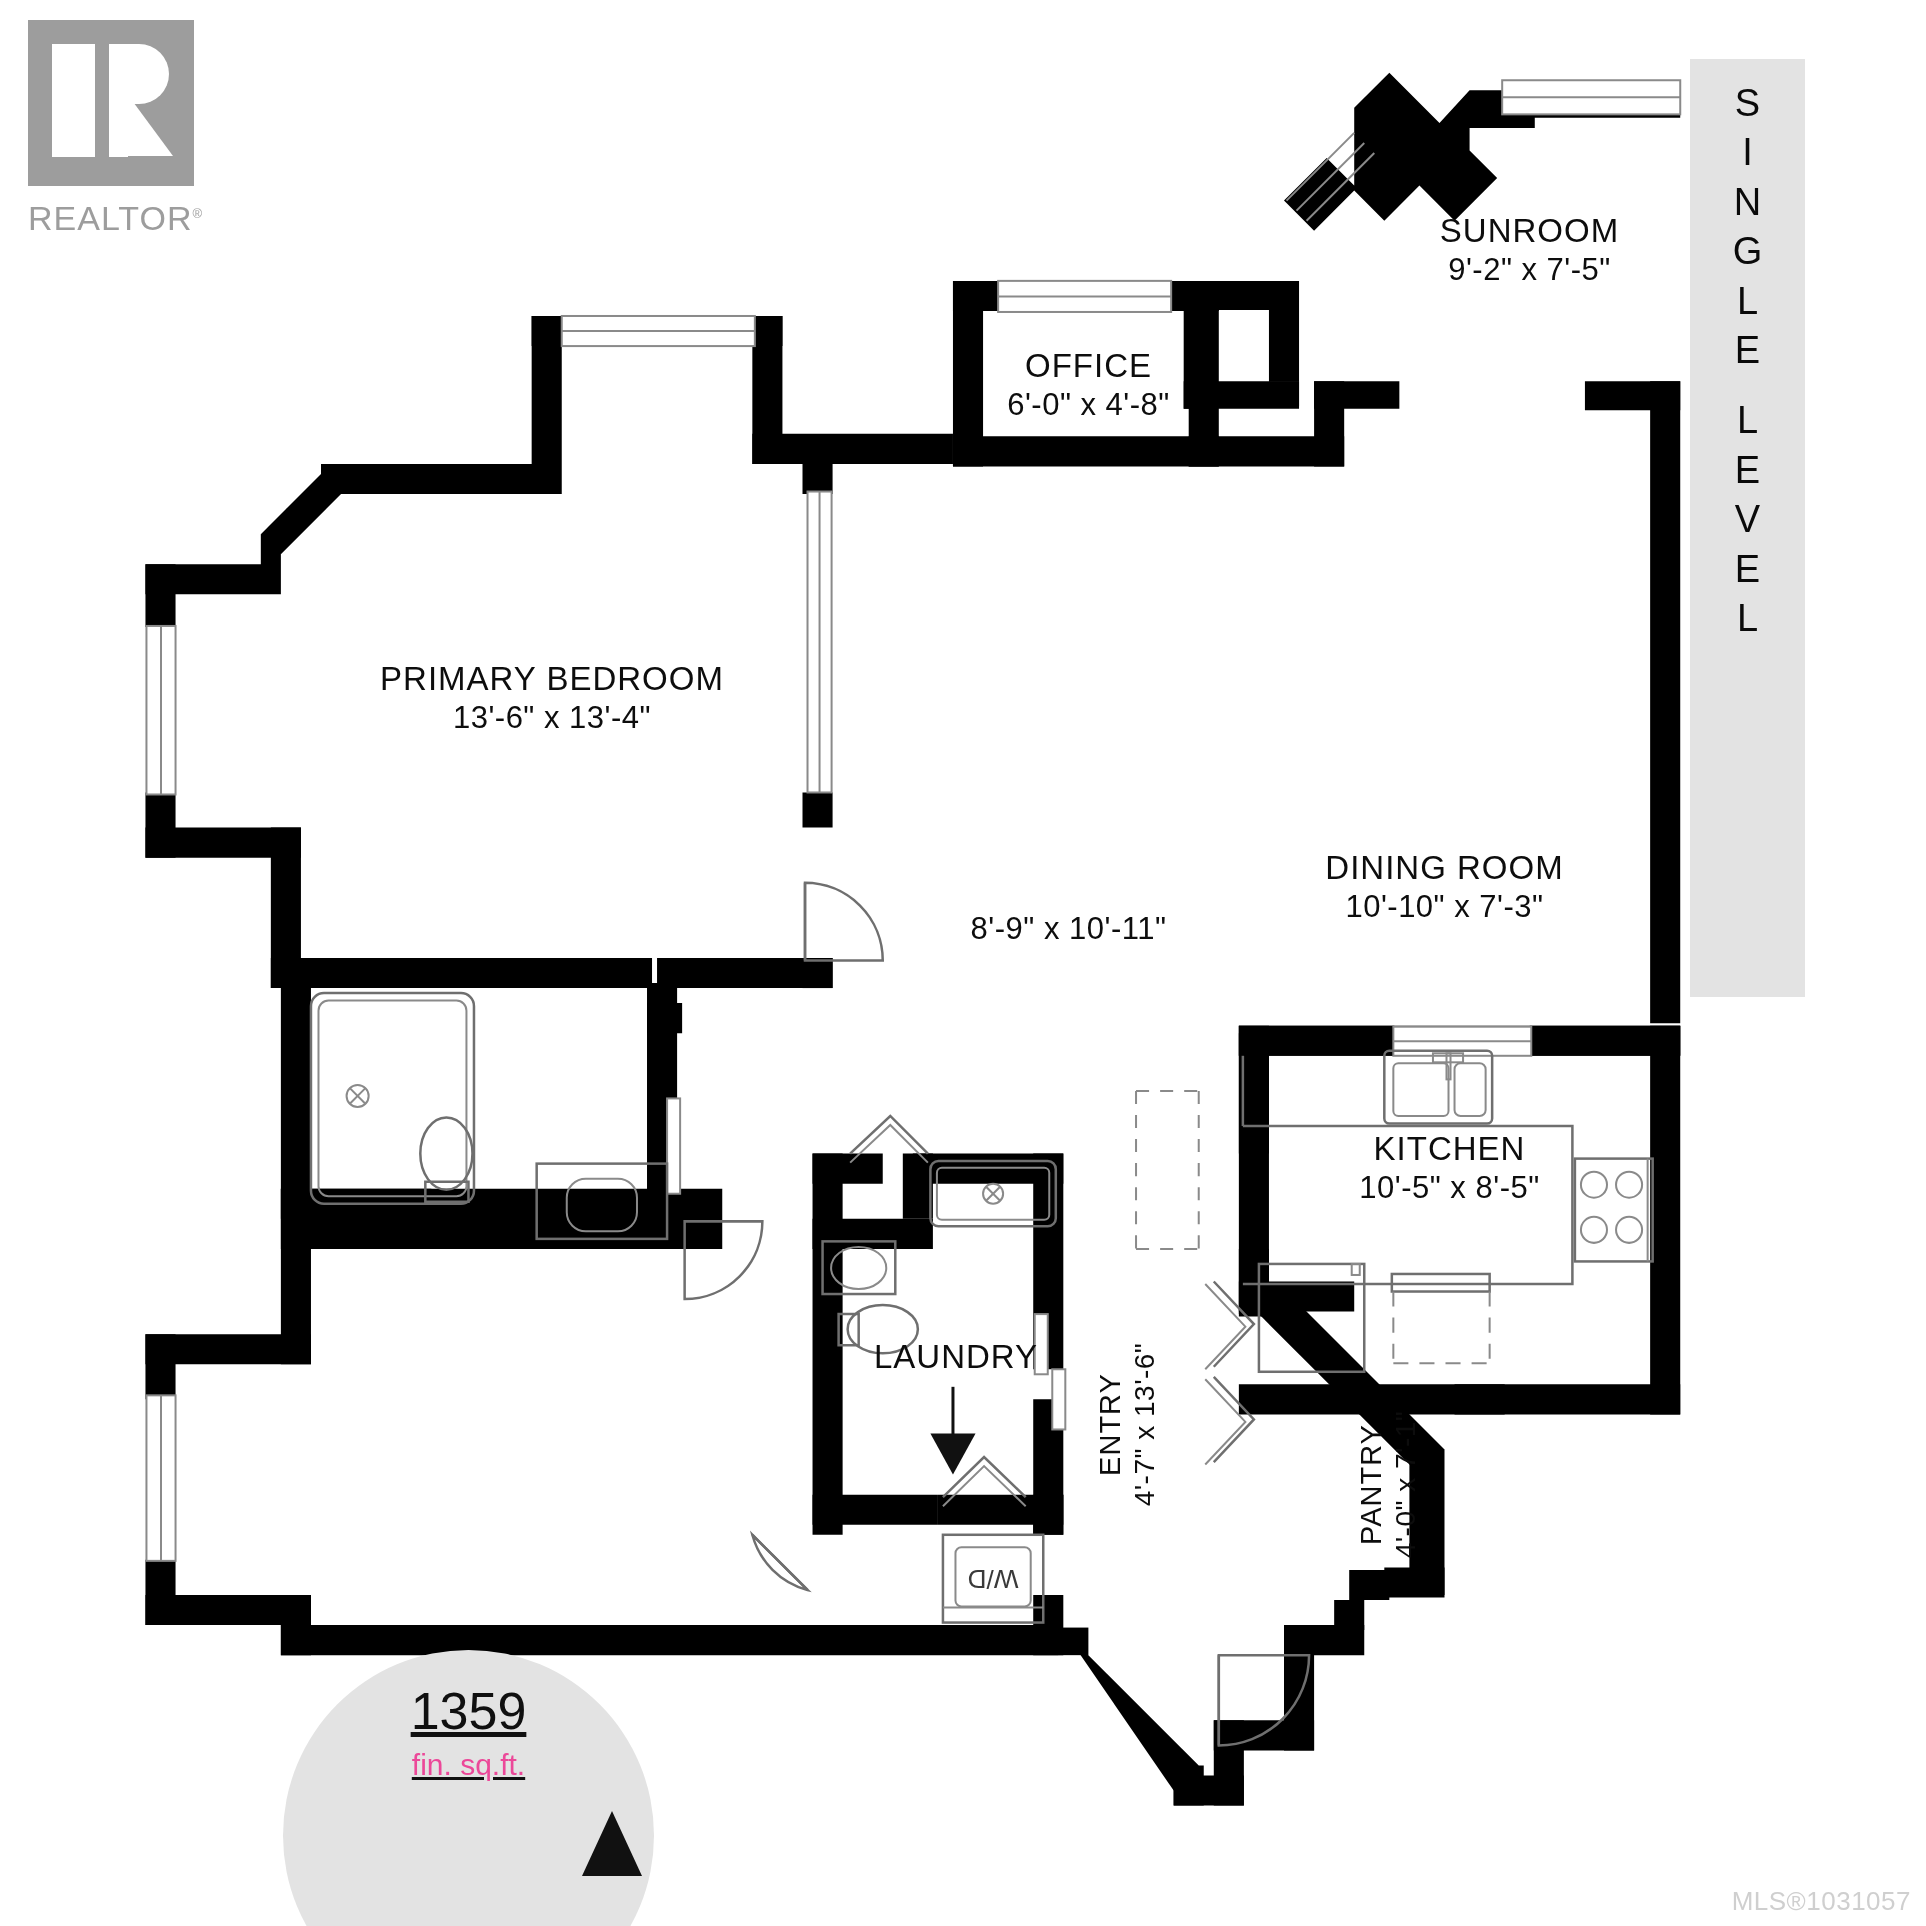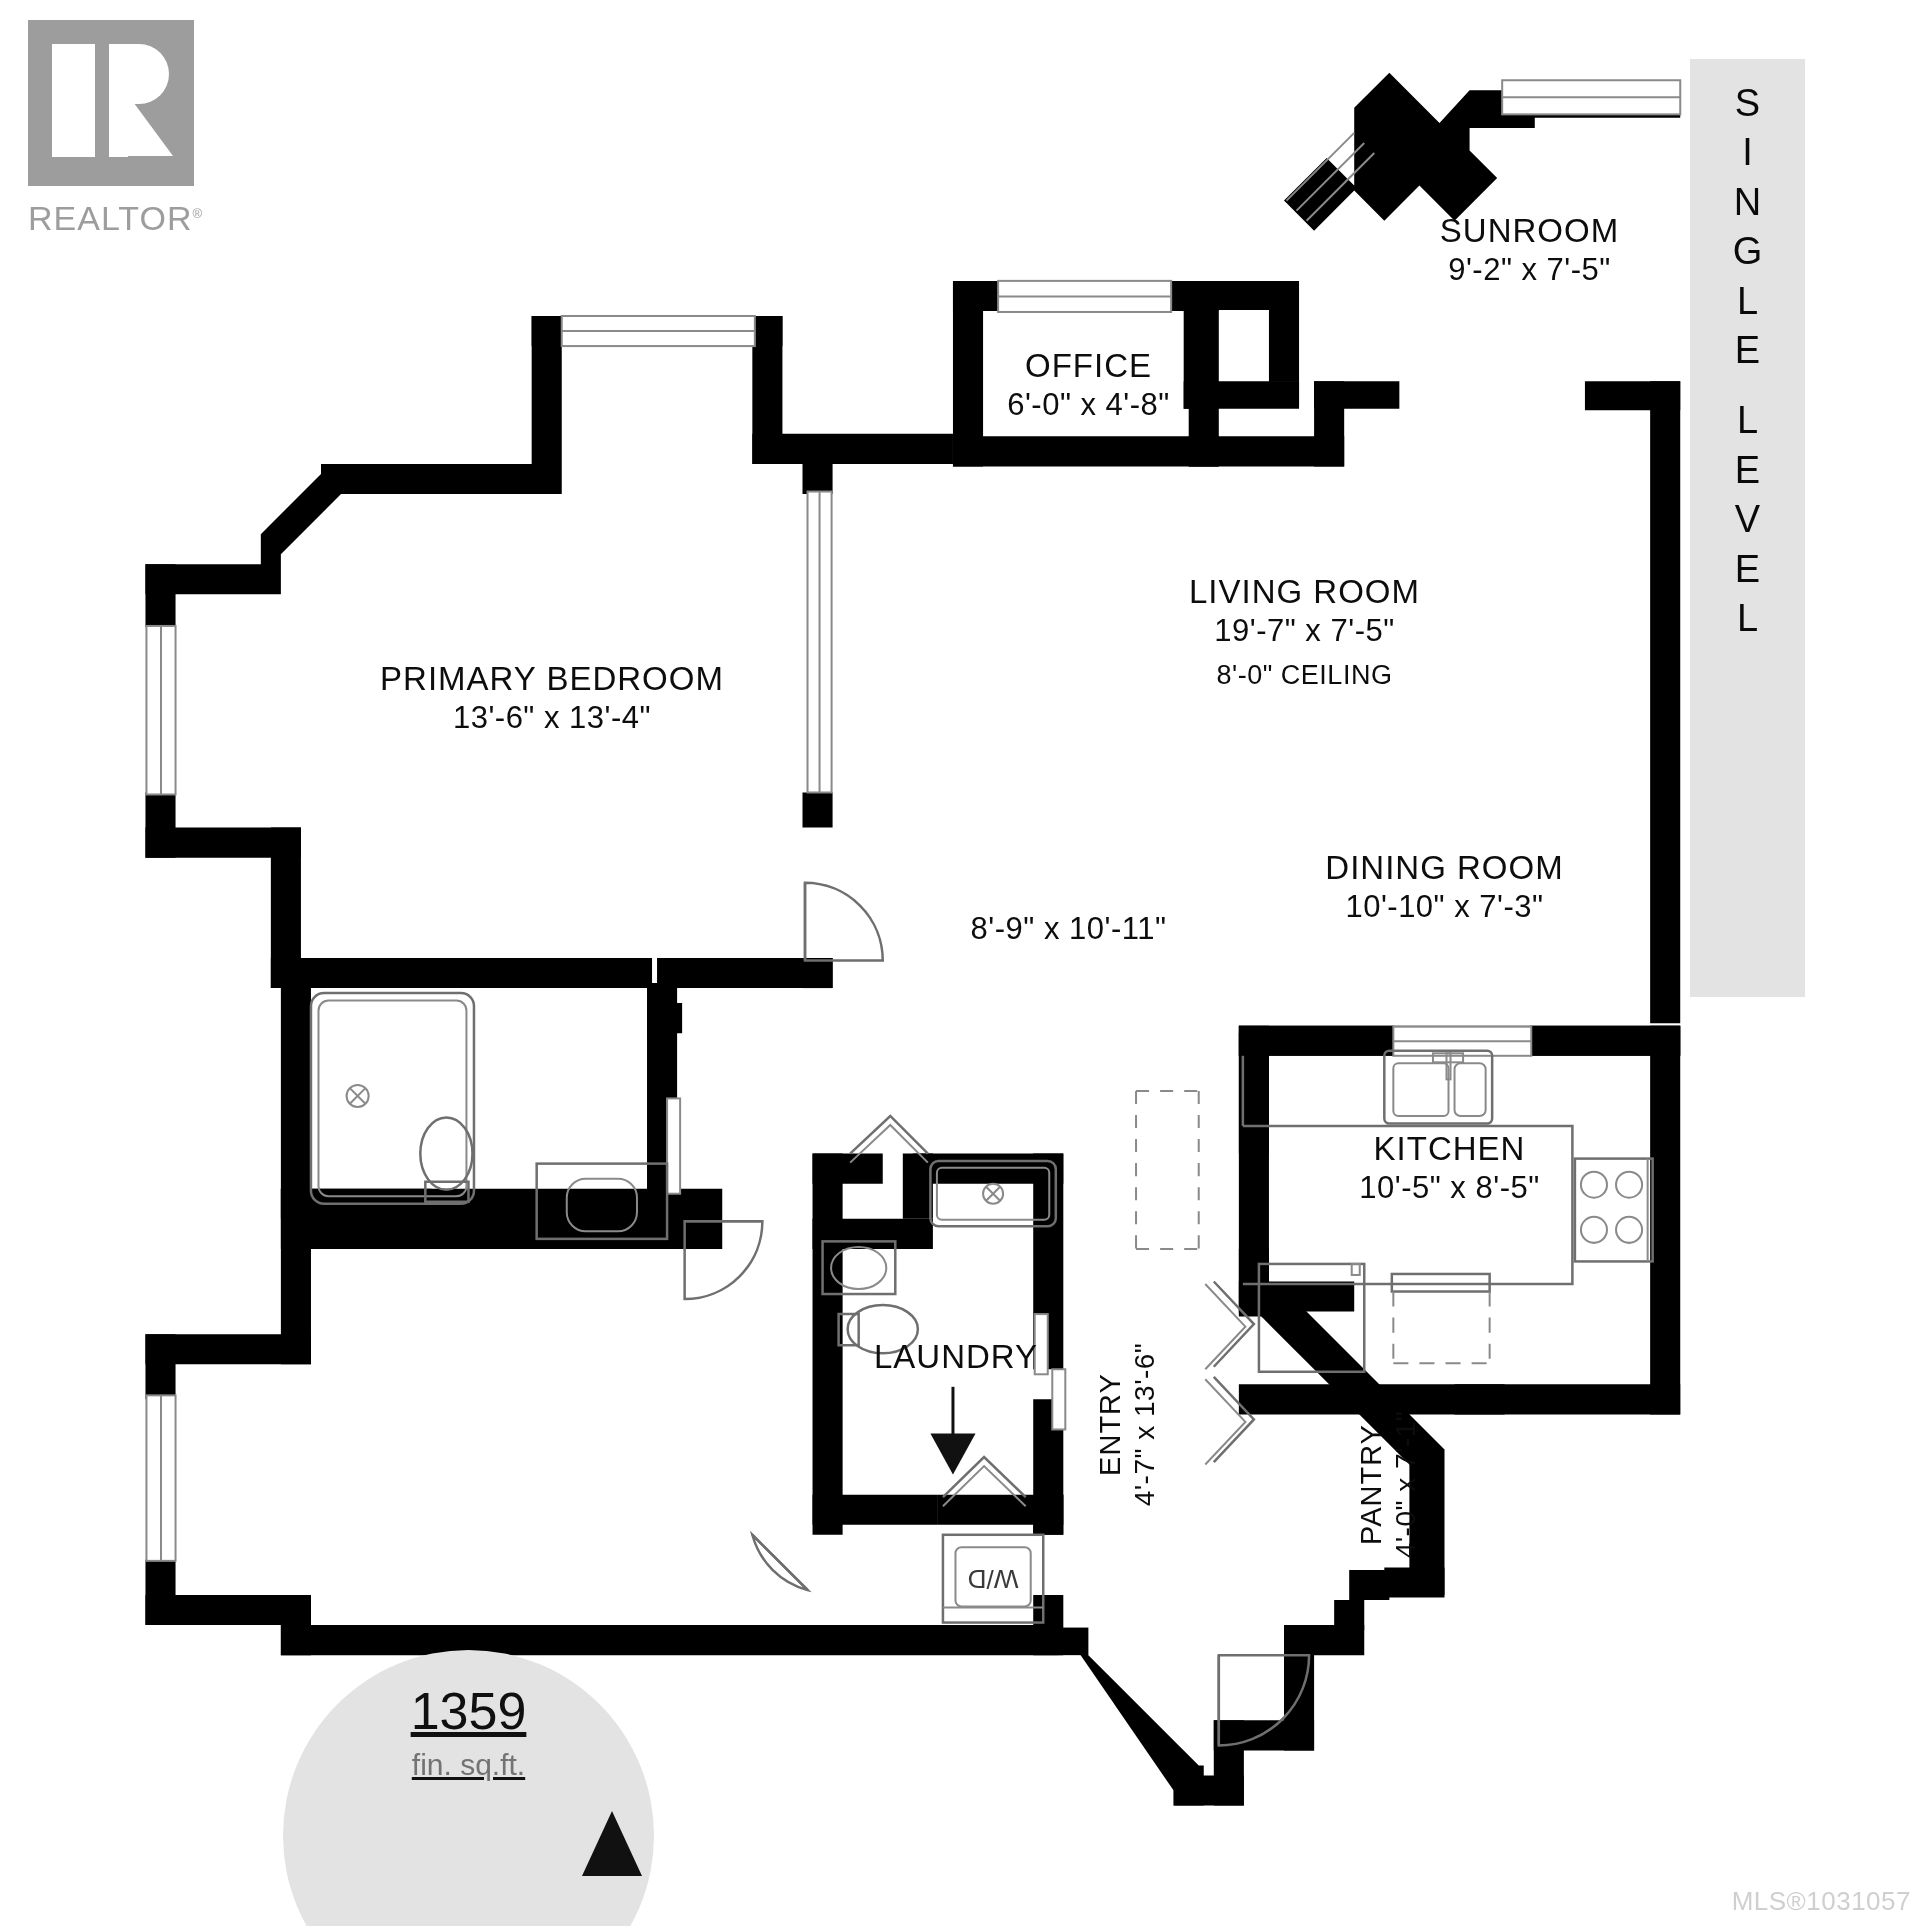--- a/index.html
+++ b/index.html
@@ -32,21 +32,21 @@
   .room-label .rl-extra{font-size:27px;letter-spacing:0.5px;line-height:1.22;margin-top:9px;}
   .room-label.rot90{transform:rotate(-90deg);transform-origin:left top;}
   .rl-small .rl-name{font-size:29px;}
   .rl-small .rl-dim{font-size:28px;}
 
   
   #sqft-badge{position:absolute;left:283px;top:1650px;width:371px;height:371px;
         background:#e3e3e3;border-radius:50%;}
   #sqft-inner{position:absolute;left:283px;top:1685px;width:371px;text-align:center;text-decoration:underline;}
   #sqft-number{font-size:52px;line-height:1;color:#101010;font-weight:400;}
-  #sqft-unit{font-size:30px;line-height:1;margin-top:13px;color:#737373;}
+  #sqft-unit{font-size:30px;line-height:1;margin-top:13px;color:#ec4899;}
   #north-arrow{position:absolute;left:582px;top:1811px;width:0;height:0;
         border-left:30px solid transparent;border-right:30px solid transparent;
         border-bottom:65px solid #111;}
 
   
   #mls-footer{position:absolute;right:15px;bottom:9px;font-size:26px;color:#cfcfcf;letter-spacing:0.5px;}
 
   
   #plan-svg{position:absolute;left:0;top:0;width:1926px;height:1926px;}
   .wall{fill:#000;}
@@ -340,25 +340,20 @@
   <div class="room-label" style="left:1399px;top:211px;width:261px;">
     <div class="rl-name">SUNROOM</div>
     <div class="rl-dim">9'-2" x 7'-5"</div>
   </div>
 
   <div class="room-label" style="left:958px;top:346px;width:261px;">
     <div class="rl-name">OFFICE</div>
     <div class="rl-dim">6'-0" x 4'-8"</div>
   </div>
 
-  <div class="room-label" style="left:1119px;top:572px;width:371px;">
-    <div class="rl-name">LIVING ROOM</div>
-    <div class="rl-dim">19'-7" x 7'-5"</div>
-    <div class="rl-extra">8'-0" CEILING</div>
-  </div>
 
   <div class="room-label" style="left:1269px;top:848px;width:351px;">
     <div class="rl-name">DINING ROOM</div>
     <div class="rl-dim">10'-10" x 7'-3"</div>
   </div>
 
   <div class="room-label" style="left:311px;top:659px;width:482px;">
     <div class="rl-name">PRIMARY BEDROOM</div>
     <div class="rl-dim">13'-6" x 13'-4"</div>
   </div>

